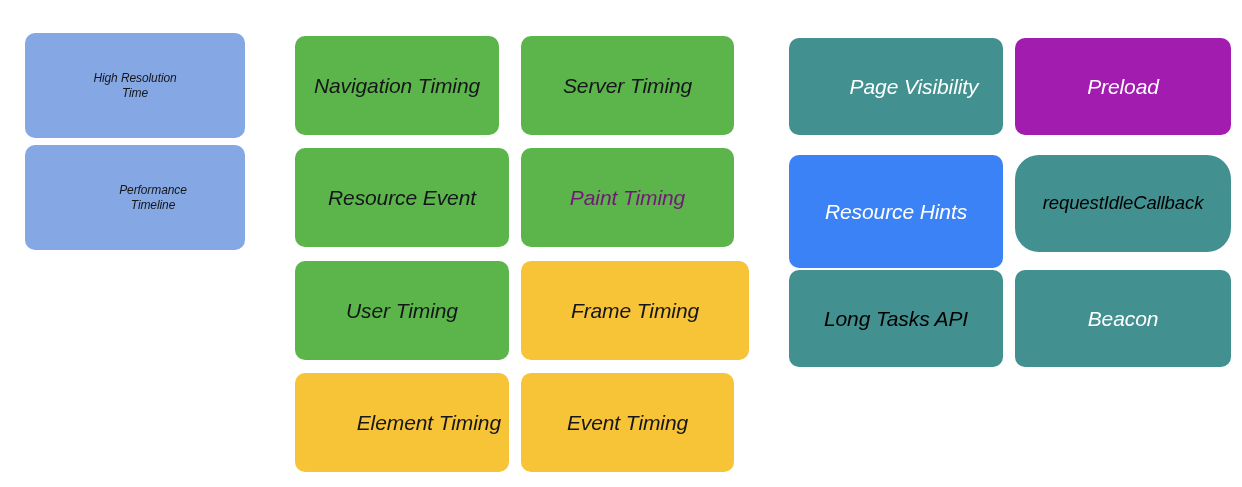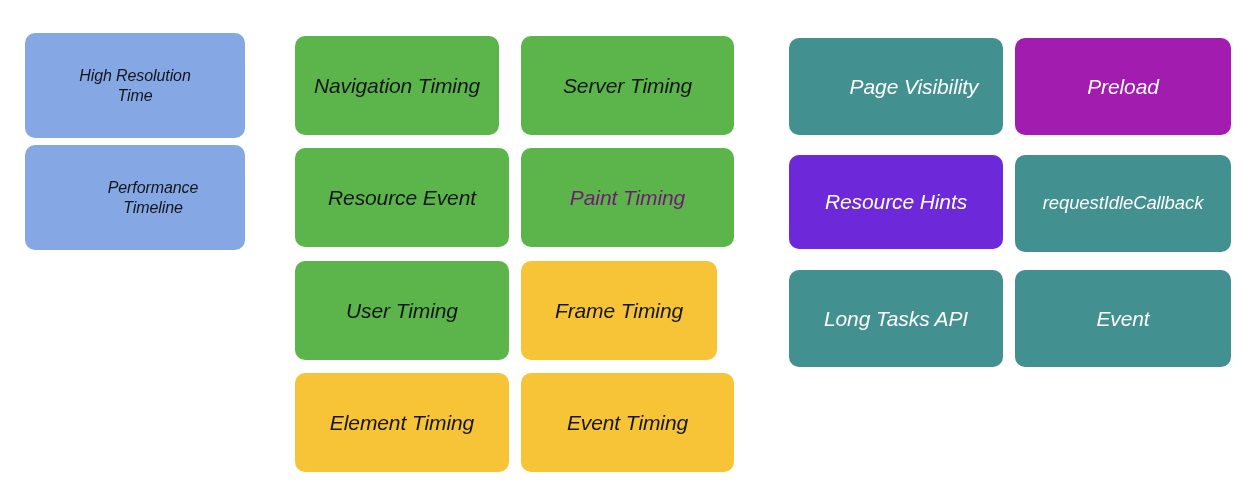--- a/index.html
+++ b/index.html
@@ -36,21 +36,21 @@
     -webkit-font-smoothing: antialiased;
   }
   .node-label {
     display: block;
     width: 100%;
     white-space: pre-line;
   }
 
   
   .fs-lg  { font-size: 21px; }
-  .fs-md  { font-size: 16px; }
+  .fs-md  { font-size: 12px; }
   .fs-sm  { font-size: 18.5px; }
 </style>
 </head>
 <body style="background: rgb(255, 255, 255);">
 
 <div id="diagram-canvas">
     <div style="position: absolute; inset: 0px;">
       <div class="node" style="left: 25px; top: 33px; width: 220px; height: 105px; background: rgb(133, 168, 228); color: rgb(20, 22, 26);">
         <span class="node-label fs-md">High Resolution
 Time</span>
@@ -69,43 +69,43 @@
       </div>
       <div class="node" style="left: 295px; top: 148px; width: 214px; height: 99px; background: rgb(92, 181, 75); color: rgb(20, 22, 26);">
         <span class="node-label fs-lg">Resource Event</span>
       </div>
       <div class="node" style="left: 521px; top: 148px; width: 213px; height: 99px; background: rgb(92, 181, 75); color: #701a75;">
         <span class="node-label fs-lg">Paint Timing</span>
       </div>
       <div class="node" style="left: 295px; top: 261px; width: 214px; height: 99px; background: rgb(92, 181, 75); color: rgb(20, 22, 26);">
         <span class="node-label fs-lg">User Timing</span>
       </div>
-      <div class="node" style="left: 521px; top: 261px; width: 196px; height: 99px; background: rgb(247, 195, 55); color: rgb(20, 22, 26); justify-content: flex-end;">
+      <div class="node" style="left: 521px; top: 261px; width: 228px; height: 99px; background: rgb(247, 195, 55); color: rgb(20, 22, 26); justify-content: flex-end;">
         <span class="node-label fs-lg">Frame Timing</span>
       </div>
-      <div class="node" style="left: 295px; top: 373px; width: 214px; height: 99px; background: rgb(247, 195, 55); color: rgb(20, 22, 26);">
+      <div class="node" style="left: 295px; top: 373px; width: 214px; height: 99px; background: rgb(247, 195, 55); color: rgb(20, 22, 26); text-align: right;">
         <span class="node-label fs-lg">Element Timing</span>
       </div>
       <div class="node" style="left: 521px; top: 373px; width: 213px; height: 99px; background: rgb(247, 195, 55); color: rgb(20, 22, 26);">
         <span class="node-label fs-lg">Event Timing</span>
       </div>
     </div>
     <div style="position: absolute; inset: 0px;">
       <div class="node" style="left: 789px; top: 38px; width: 214px; height: 97px; background: rgb(66, 144, 144); color: rgb(255, 255, 255); padding-left: 44px;">
         <span class="node-label fs-lg">Page Visibility</span>
       </div>
       <div class="node" style="left: 1015px; top: 38px; width: 216px; height: 97px; background: #a21caf; color: rgb(255, 255, 255);">
         <span class="node-label fs-lg">Preload</span>
       </div>
-      <div class="node" style="left: 789px; top: 155px; width: 214px; height: 94px; background: #6d28d9; color: rgb(255, 255, 255);">
+      <div class="node" style="left: 789px; top: 155px; width: 214px; height: 113px; background: #3b82f6; color: rgb(255, 255, 255);">
         <span class="node-label fs-lg">Resource Hints</span>
       </div>
-      <div class="node" style="left: 1015px; top: 155px; width: 216px; height: 97px; background: rgb(66, 144, 144); color: #ffffff;">
+      <div class="node" style="left: 1015px; top: 155px; width: 216px; height: 97px; background: rgb(66, 144, 144); color: #000000; border-radius: 24px;">
         <span class="node-label fs-sm">requestIdleCallback</span>
       </div>
-      <div class="node" style="left: 789px; top: 270px; width: 214px; height: 97px; background: rgb(66, 144, 144); color: #ffffff;">
+      <div class="node" style="left: 789px; top: 270px; width: 214px; height: 97px; background: rgb(66, 144, 144); color: #000000;">
         <span class="node-label fs-lg">Long Tasks API</span>
       </div>
       <div class="node" style="left: 1015px; top: 270px; width: 216px; height: 97px; background: rgb(66, 144, 144); color: rgb(255, 255, 255);">
-        <span class="node-label fs-lg">Event</span>
+        <span class="node-label fs-lg">Beacon</span>
       </div>
     </div>
   </div>
 
 </body></html>

